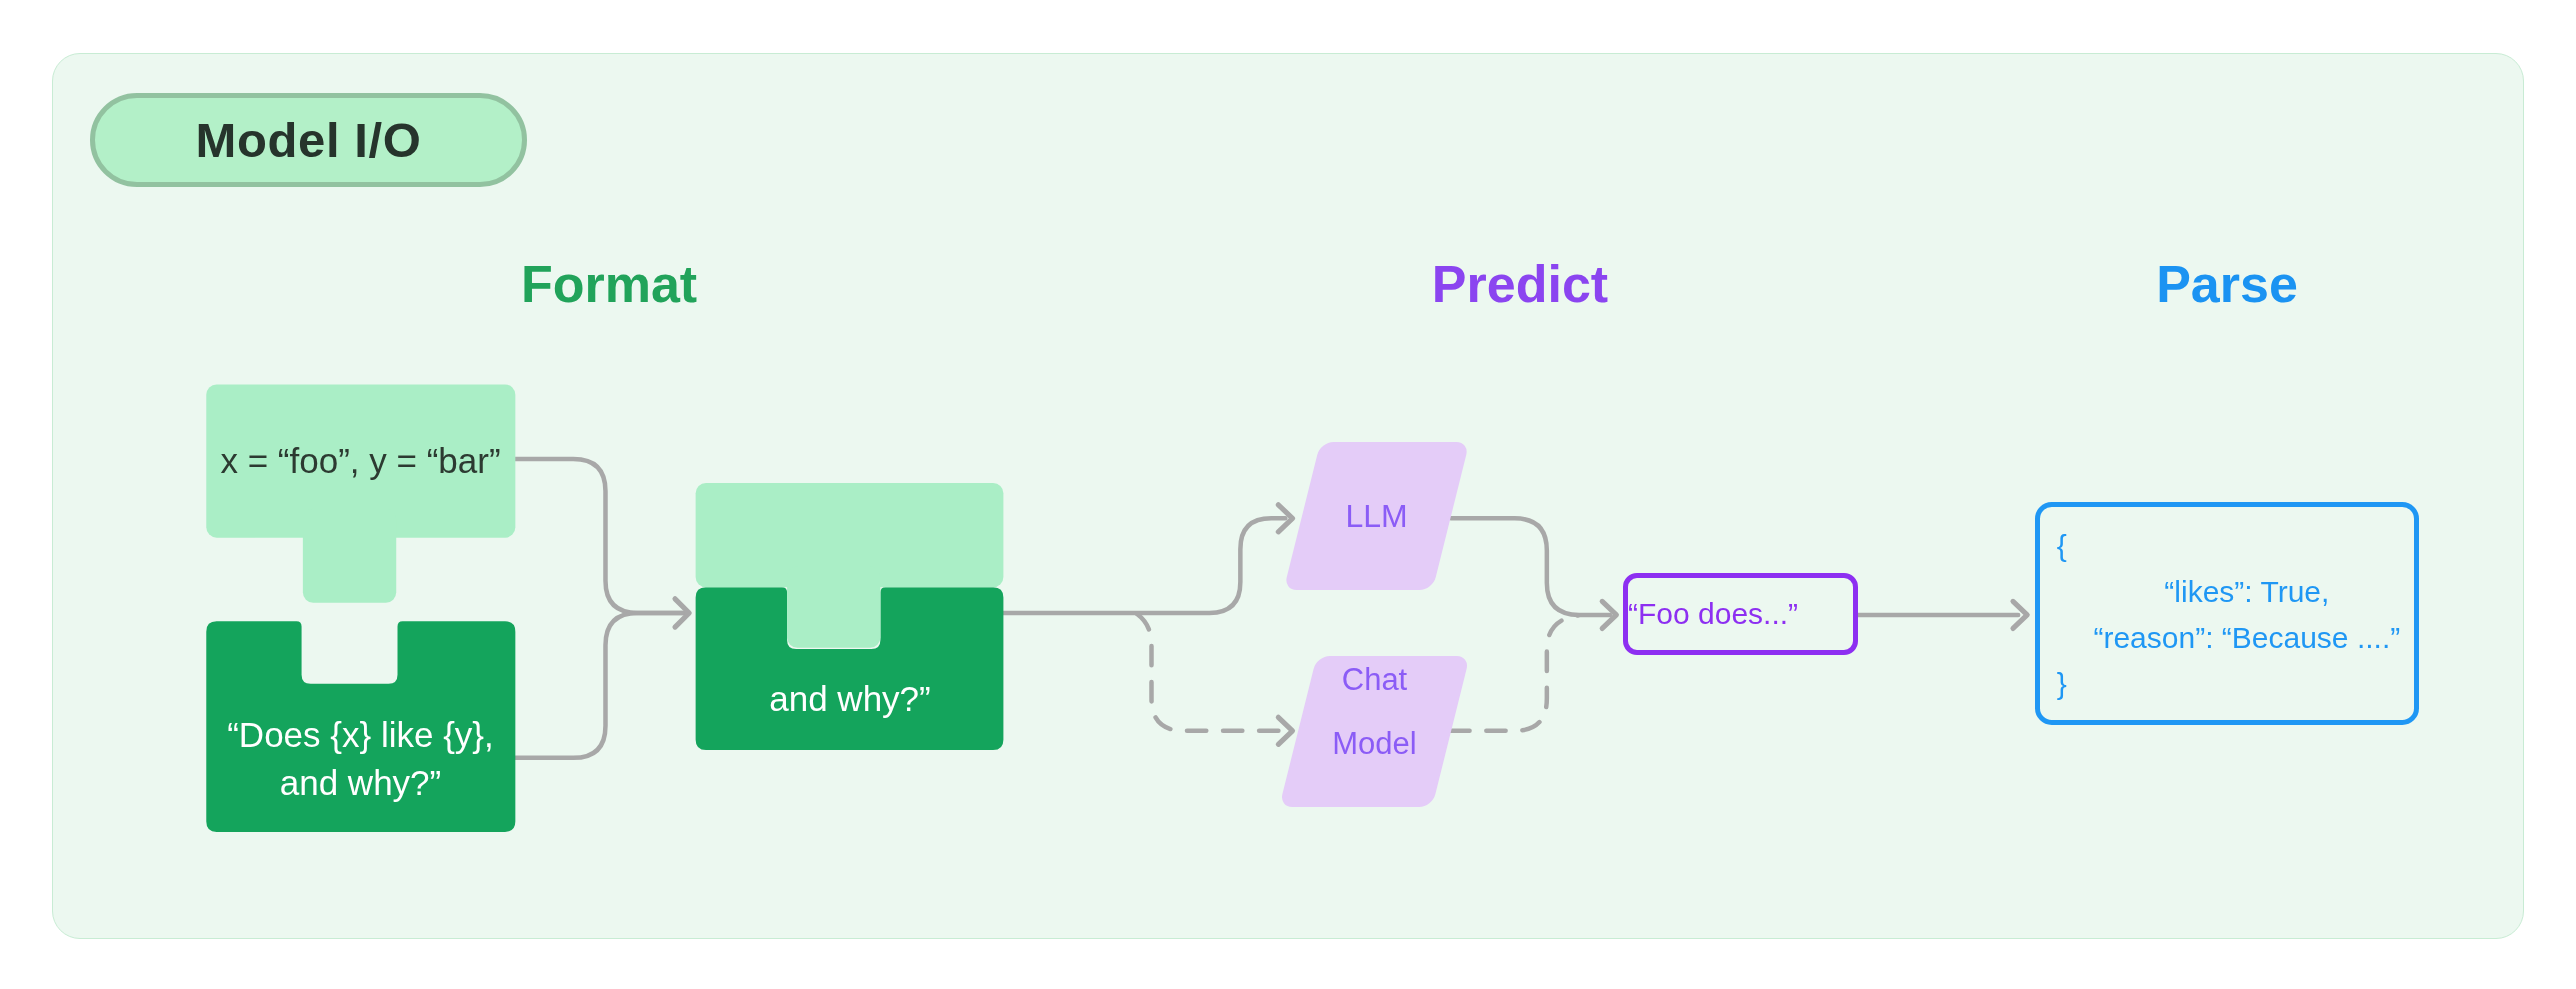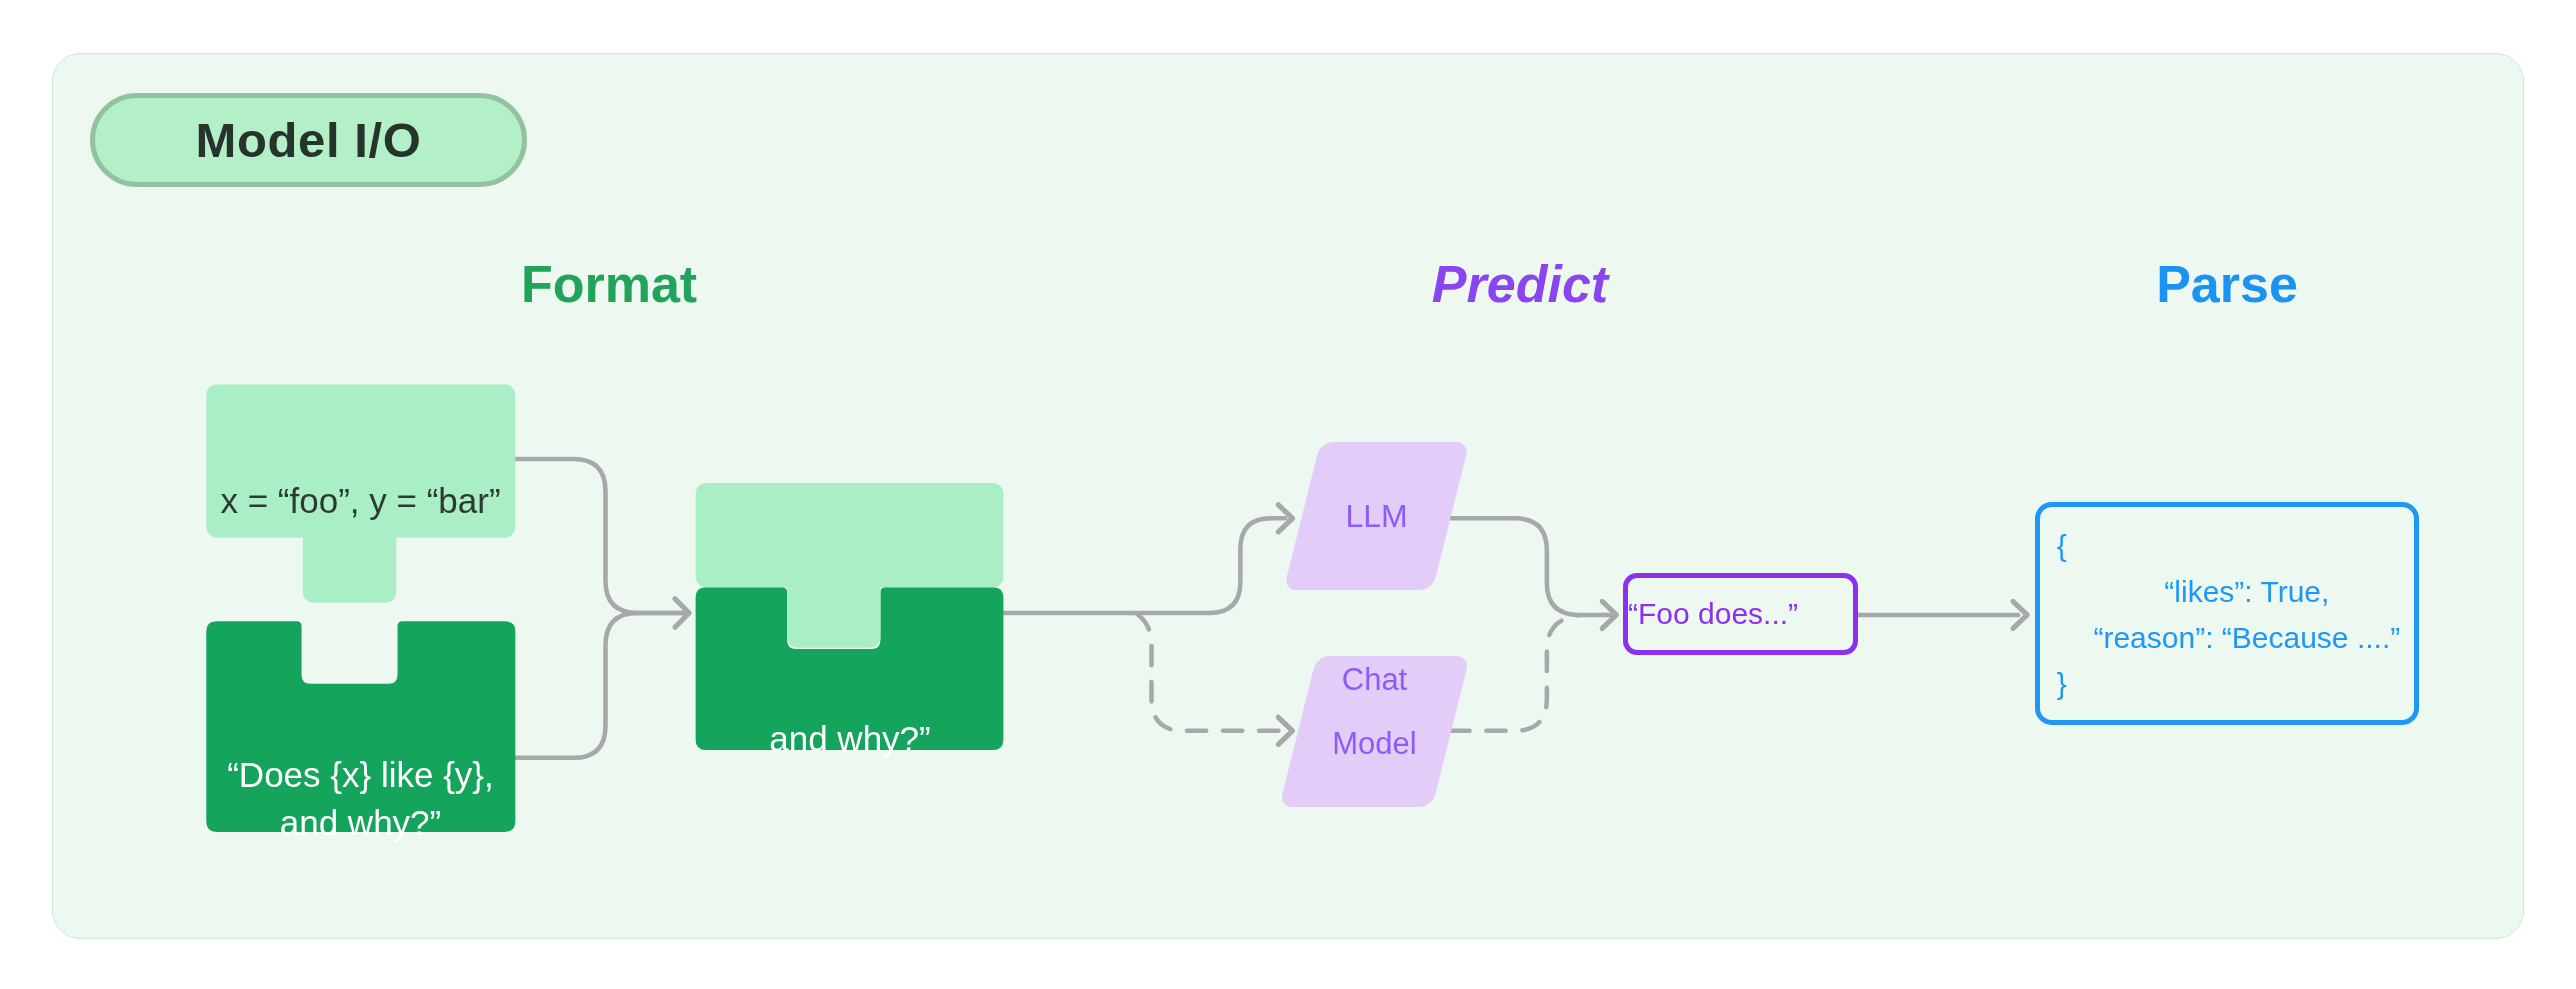--- a/index.html
+++ b/index.html
@@ -6,28 +6,28 @@
   .stage-canvas{position:relative;width:2576px;height:989px;overflow:hidden;background:#ffffff;}
   .panel{position:absolute;left:52px;top:53px;width:2472px;height:886px;box-sizing:border-box;
          background:var(--panel-bg,#ecf8f0);border:1.9px solid var(--panel-border,#c8ecd4);border-radius:28px;}
   .badge{position:absolute;left:90px;top:93px;width:437px;height:94px;box-sizing:border-box;
          background:var(--badge-bg,#b3f0c8);border:5.8px solid var(--badge-border,#92c2a0);border-radius:49px;
          display:flex;align-items:center;justify-content:center;
          font-size:49px;font-weight:bold;color:#26342c;letter-spacing:0.6px;}
   .stage-heading{position:absolute;top:254px;width:386px;height:61px;line-height:61px;
                  text-align:center;font-size:52px;font-weight:bold;}
   .heading-format{left:416px;color:var(--format-heading,#21a35a);}
-  .heading-predict{left:1327px;color:var(--predict-heading,#8b45f0);font-style:italic;}
+  .heading-predict{left:1327px;color:var(--predict-heading,#8b45f0);}
   .heading-parse{left:2034px;color:var(--parse-heading,#1b93f2);}
   svg.diagram-layer{position:absolute;left:0;top:0;width:2576px;height:989px;}
   .connector{stroke:var(--connector-gray,#a8a8a8);stroke-width:7;fill:none;stroke-linecap:round;stroke-linejoin:round;}
   .connector.dashed{stroke-dasharray:30 26;}
   .arrowhead{stroke:var(--connector-gray,#a8a8a8);stroke-width:8;fill:none;stroke-linecap:round;stroke-linejoin:round;}
   .block-text{position:absolute;display:flex;flex-direction:column;align-items:center;justify-content:center;
-              text-align:center;font-size:35px;line-height:48px;color:#2c3a31;margin-top:40px;}
+              text-align:center;font-size:35px;line-height:48px;color:#2c3a31;}
   .block-text.on-dark{color:#ffffff;}
   .node-parallelogram{position:absolute;background:var(--lavender,#e4ccf8);border-radius:13px;transform:skewX(-14deg);}
   .node-label{position:absolute;display:flex;flex-direction:column;align-items:center;justify-content:center;
               text-align:center;font-size:31px;line-height:48px;color:#8b5cf6;}
   .outline-box-purple{position:absolute;left:1623px;top:573px;width:235px;height:82px;box-sizing:border-box;
               border:5.8px solid var(--purple-outline,#8d2ff1);border-radius:14px;
               display:flex;align-items:center;
               font-size:30px;color:var(--purple-outline,#8d2ff1);}
   .outline-box-blue{position:absolute;left:2035px;top:502px;width:384px;height:223px;box-sizing:border-box;
               border:5.2px solid var(--blue-outline,#1f97f4);border-radius:16.7px;

